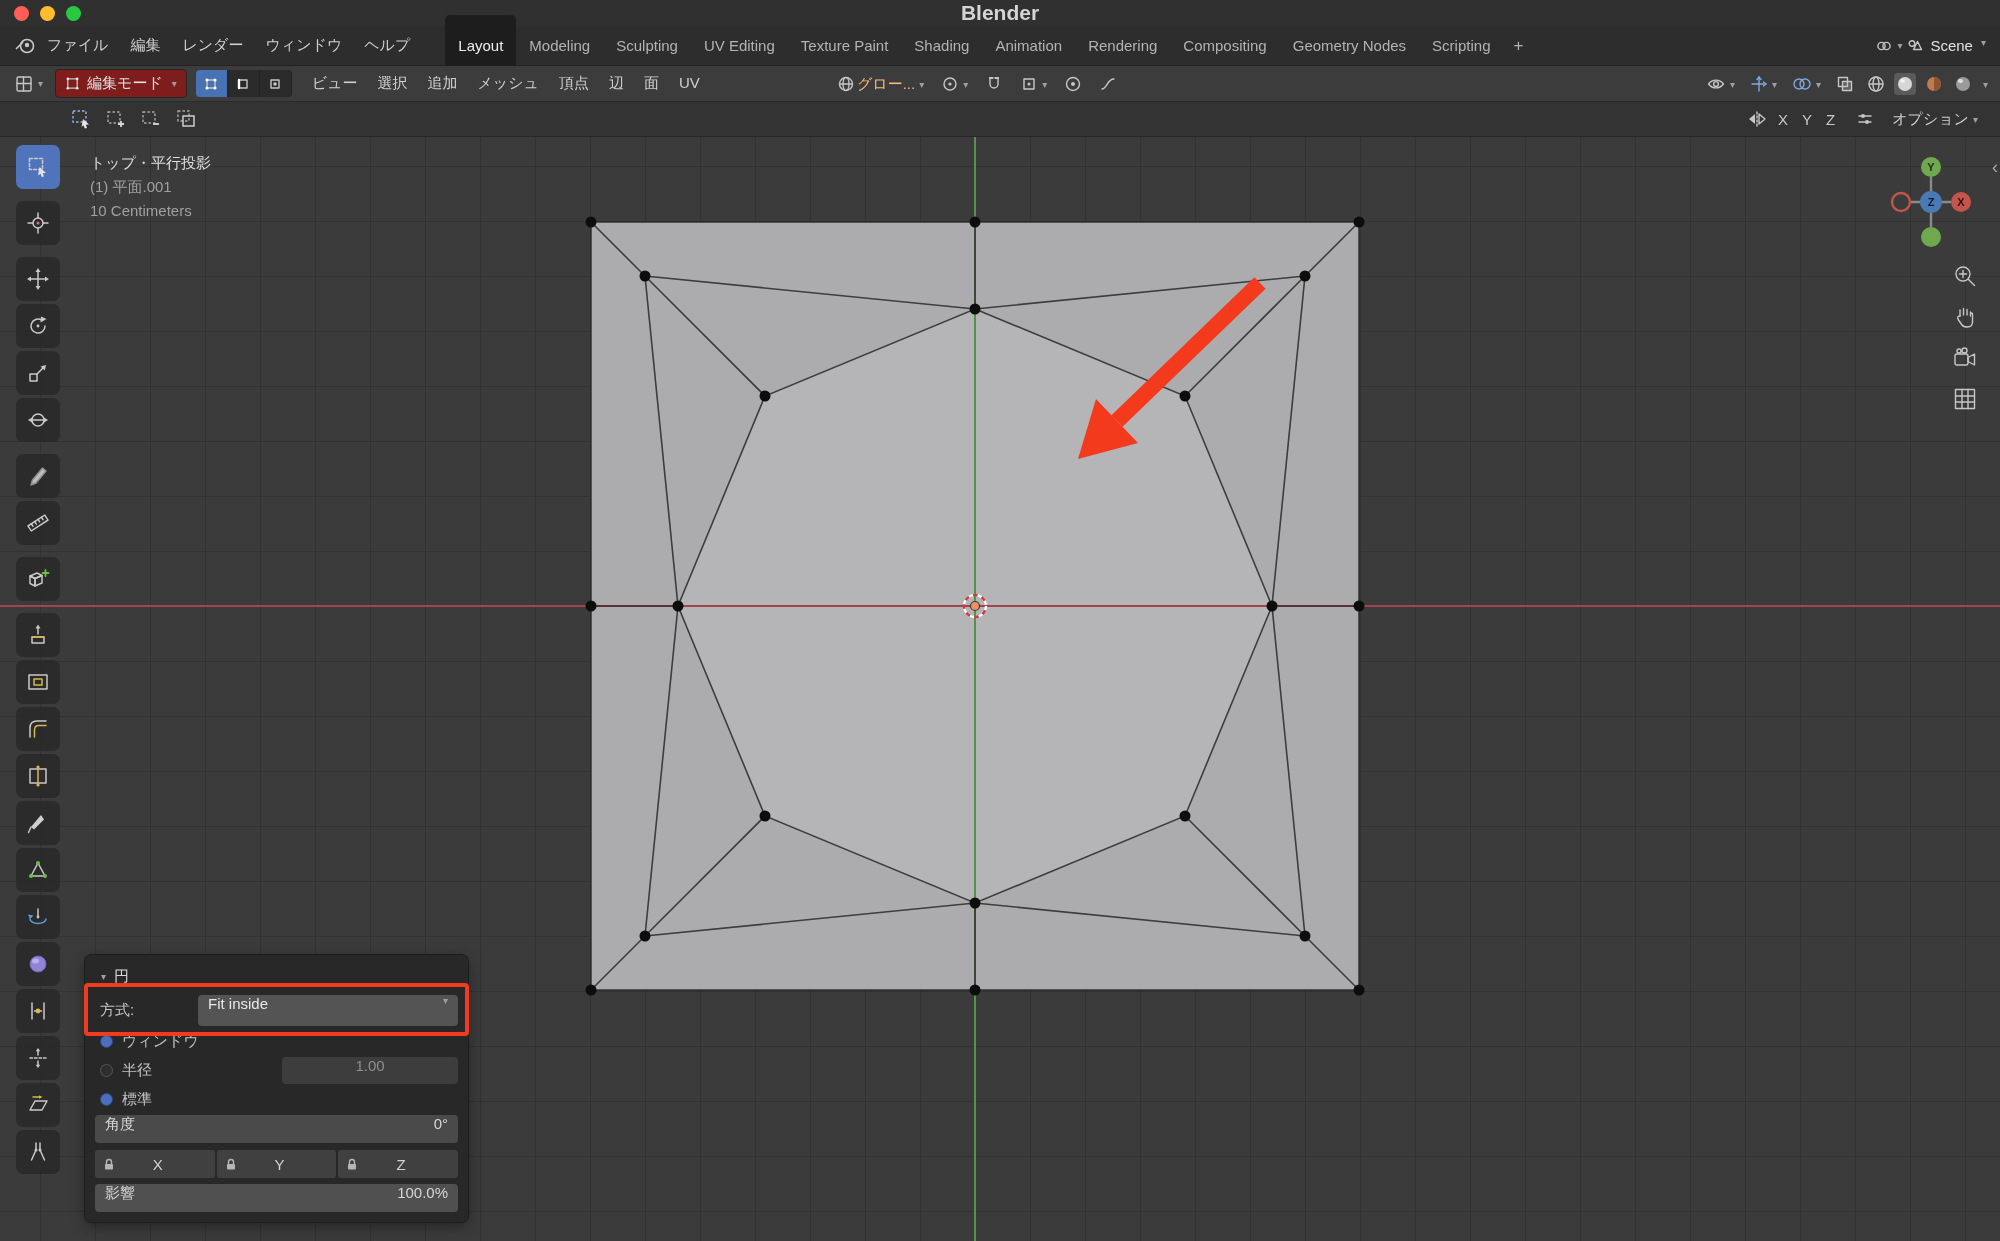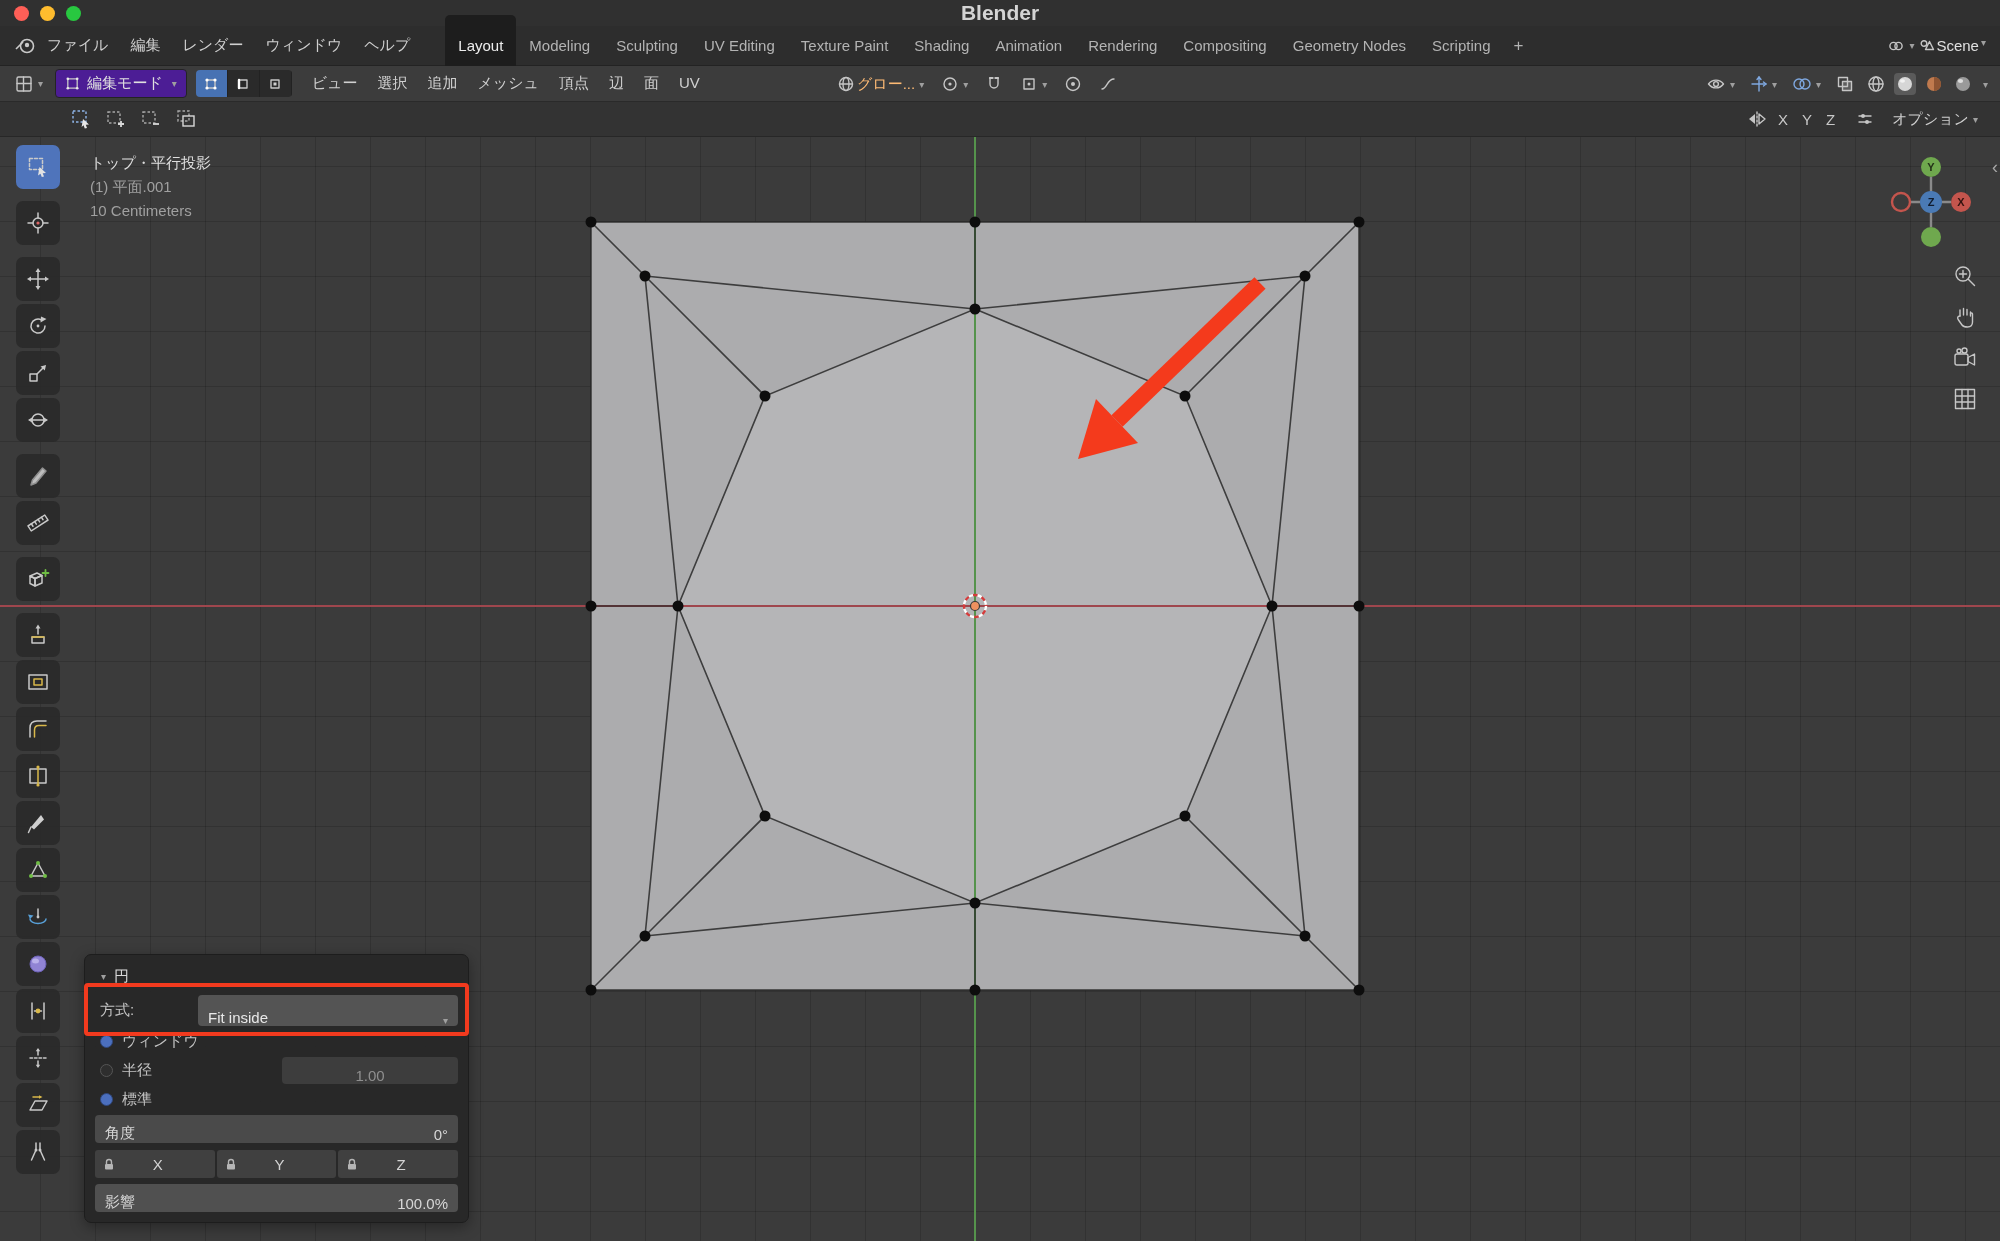--- a/index.html
+++ b/index.html
@@ -15,27 +15,27 @@
   .win-title{font-size:21px;font-weight:bold;color:#d4d4d4}
   
   .menubar{position:absolute;top:26px;left:0;right:0;height:40px;background:#2d2d2d;
            border-bottom:1px solid #232323;display:flex;align-items:center;padding:0 14px;z-index:40;box-sizing:border-box}
   .menu-item{padding:0 11px;color:#d0d0d0}
   .tabs{display:flex;align-items:center;margin-left:24px}
   .tab{padding:22px 13px;border-radius:5px;color:#b3b3b3;white-space:nowrap}
   .tab.active{background:#1d1d1d;color:#ededed}
   .tab-add{padding:4px 10px;color:#b3b3b3;font-size:17px}
   .spacer{flex:1}
-  .scene-widget{display:flex;align-items:flex-start;gap:0;color:#e0e0e0}
+  .scene-widget{display:flex;align-items:flex-start;gap:6px;color:#e0e0e0}
   .chev{font-size:10px;color:#9f9f9f;margin-left:2px}
   
   .toolrow{position:absolute;top:66px;left:0;right:0;height:36px;background:#3c3c3c;
            border-bottom:1px solid #2a2a2a;display:flex;align-items:center;padding:0 10px;z-index:40;box-sizing:border-box}
   .icon-btn{display:inline-flex;align-items:center;gap:2px;padding:3px 4px;border-radius:4px}
-  .drop{display:flex;align-items:center;gap:7px;background:#4c1d95;border:1px solid #242424;
+  .drop{display:flex;align-items:center;gap:7px;background:#7f1d1d;border:1px solid #242424;
         border-radius:4px;height:27px;padding:0 9px;color:#e0e0e0}
   .trio{display:flex;margin-left:9px;border-radius:4px;overflow:hidden}
   .trio .seg{width:31px;height:27px;background:#2a2a2a;display:flex;align-items:center;justify-content:center;border-right:1px solid #222}
   .trio .seg.on{background:#4772b3}
   .hmenus{display:flex;margin-left:10px}
   .hmenus .menu-item{padding:0 10px}
   .cluster-center{position:absolute;left:833px;top:0;height:36px;display:flex;align-items:center;gap:9px}
   .cluster-right{position:absolute;right:12px;top:0;height:36px;display:flex;align-items:center;gap:7px}
   .ball{width:22px;height:22px;display:flex;align-items:center;justify-content:center;border-radius:4px}
   .ball.sel{background:#5a5a5a}
@@ -70,21 +70,21 @@
   
   .panel{position:absolute;left:84px;top:817px;width:385px;background:rgba(40,40,40,0.96);
          border:1px solid #1d1d1d;border-radius:7px;padding:8px 10px 10px;box-sizing:border-box;z-index:20;
          box-shadow:0 4px 14px rgba(0,0,0,0.35)}
   .p-header{display:flex;align-items:center;gap:8px;height:26px;color:#d8d8d8;padding-left:4px}
   .prow{display:flex;align-items:center;margin-top:6px}
   .plabel{color:#c3c3c3}
   .dot{width:13px;height:13px;border-radius:50%;margin:0 9px 0 5px;box-sizing:border-box}
   .dot.on{background:#4b6fbe;border:1px solid #30487e}
   .dot.off{background:#2e2e2e;border:1px solid #555}
-  .field{background:#545454;border-radius:4px;height:31px;display:flex;align-items:flex-end;
+  .field{background:#545454;border-radius:4px;height:31px;display:flex;align-items:flex-start;
          color:#e8e8e8;box-sizing:border-box}
   .method-field{margin-left:auto;width:260px;padding:0 10px;justify-content:space-between}
   .dis-field{margin-left:auto;width:176px;background:#3d3d3d;color:#8f8f8f;justify-content:center;height:27px}
   .slider-field{width:100%;background:#4a4a4a;height:28px;padding:0 10px;justify-content:space-between;color:#d6d6d6}
   .axis-row{display:flex;gap:2px;margin-top:7px}
   .axis-btn{flex:1;height:28px;background:#404040;border-radius:3px;display:flex;align-items:center;
             color:#d4d4d4;padding-left:8px;gap:0}
   .axis-btn .lbl{flex:1;text-align:center;margin-right:14px}
   .annot-box{position:absolute;left:84px;top:846px;width:385px;height:53px;border:4px solid #f23a1e;
              border-radius:4px;box-sizing:border-box;z-index:35;pointer-events:none}

